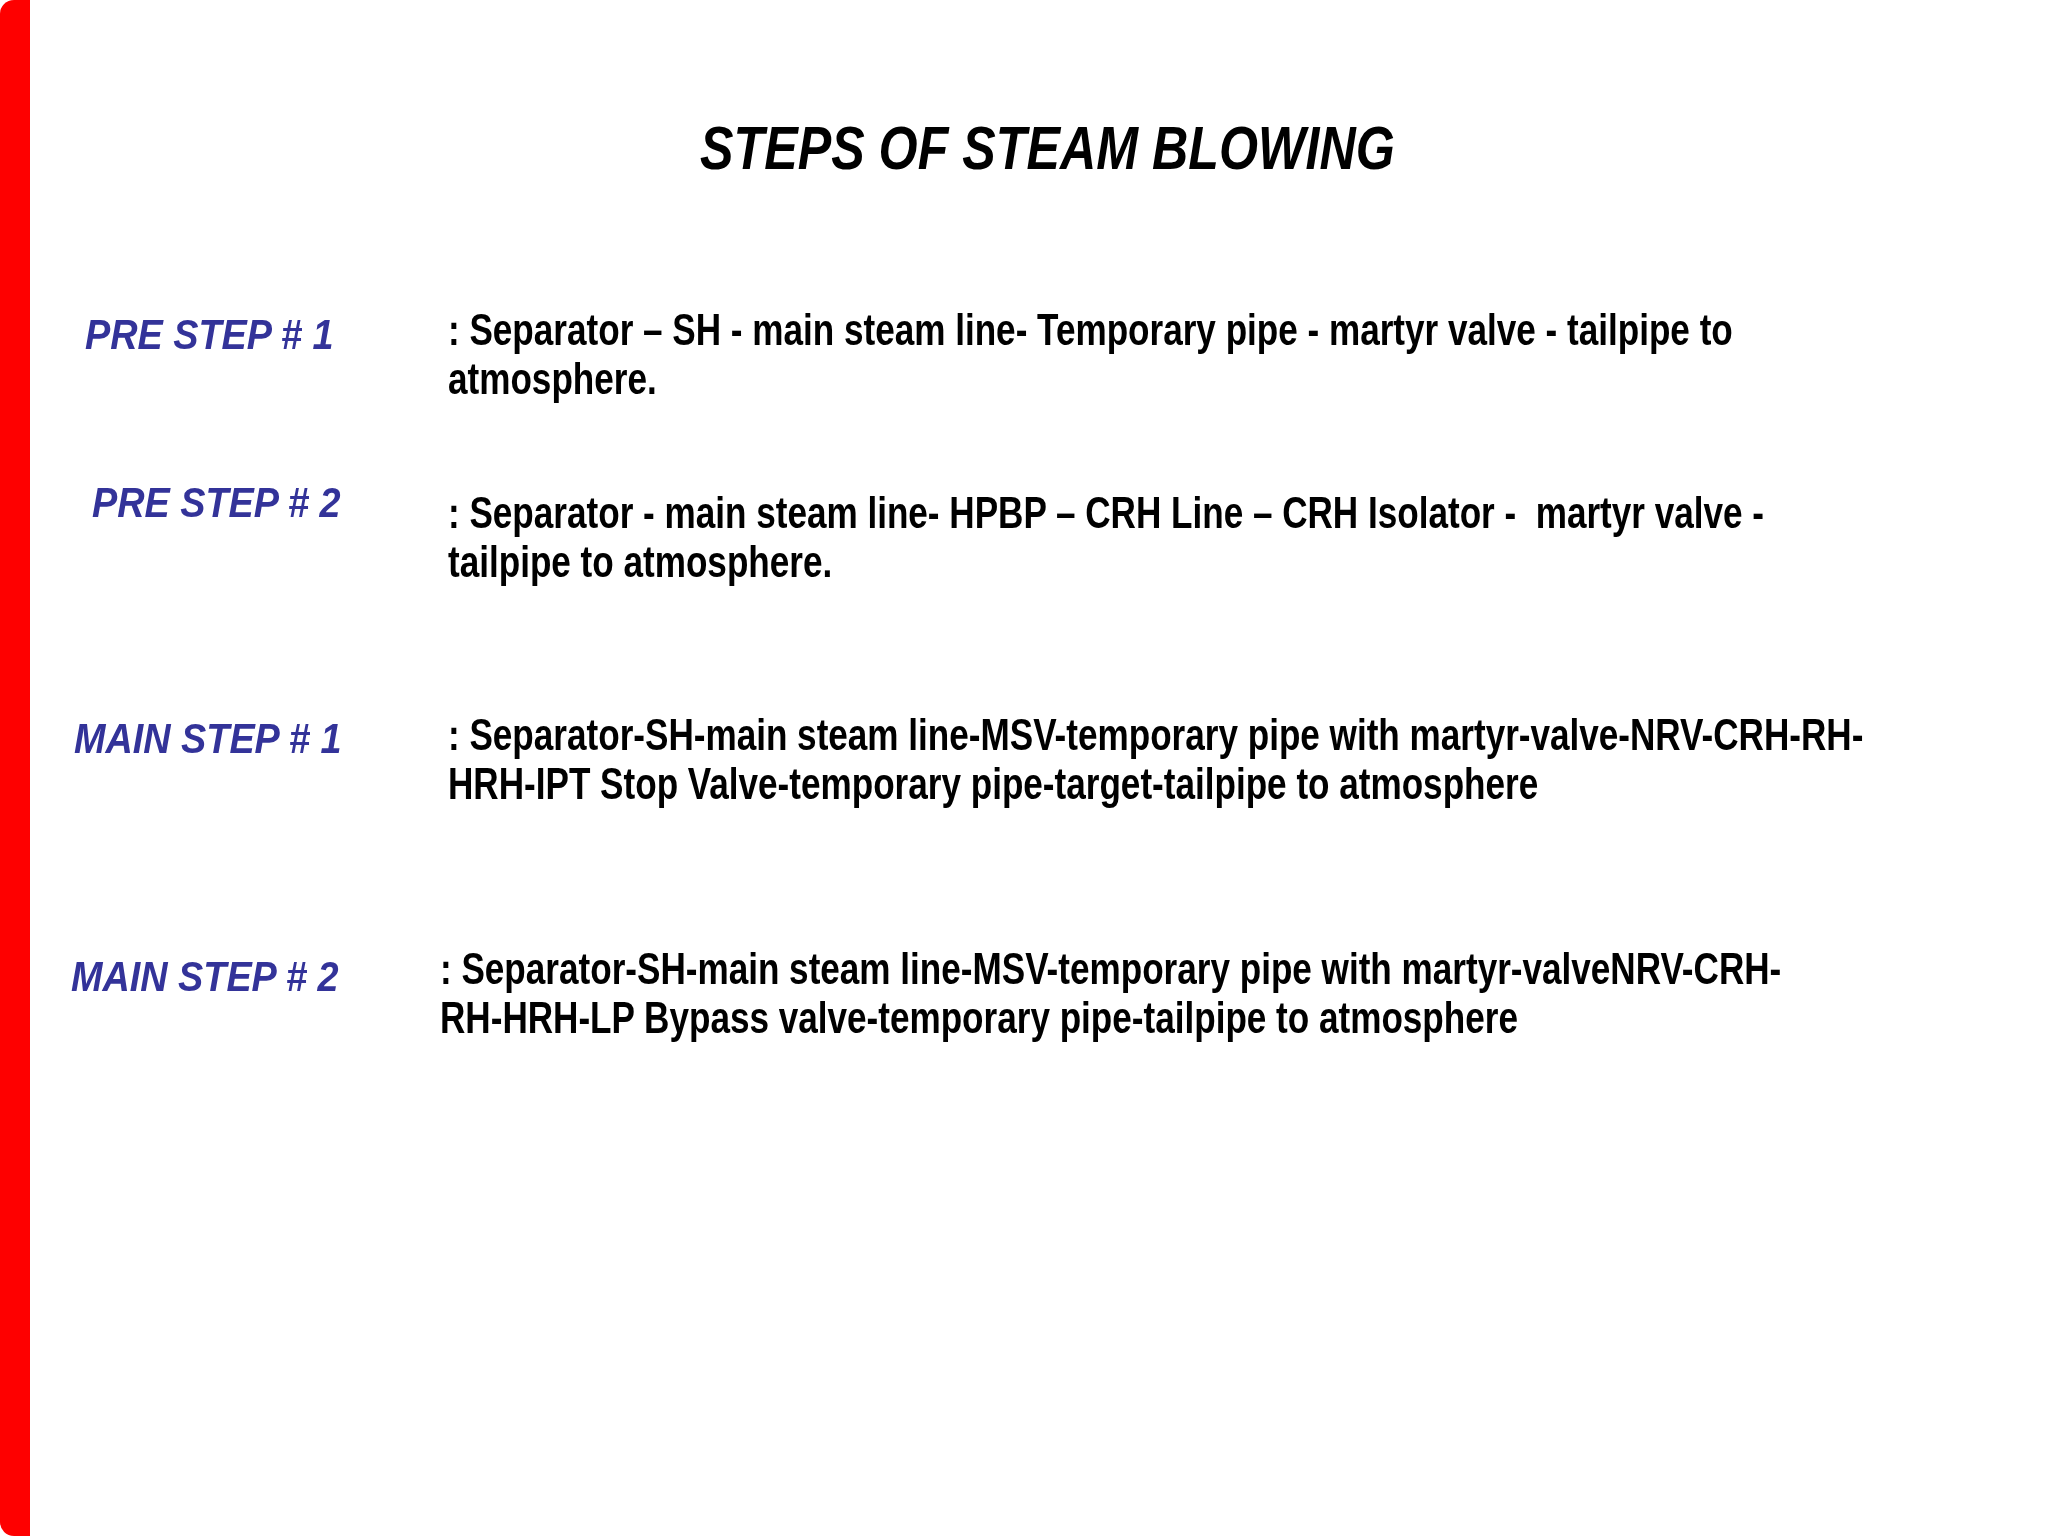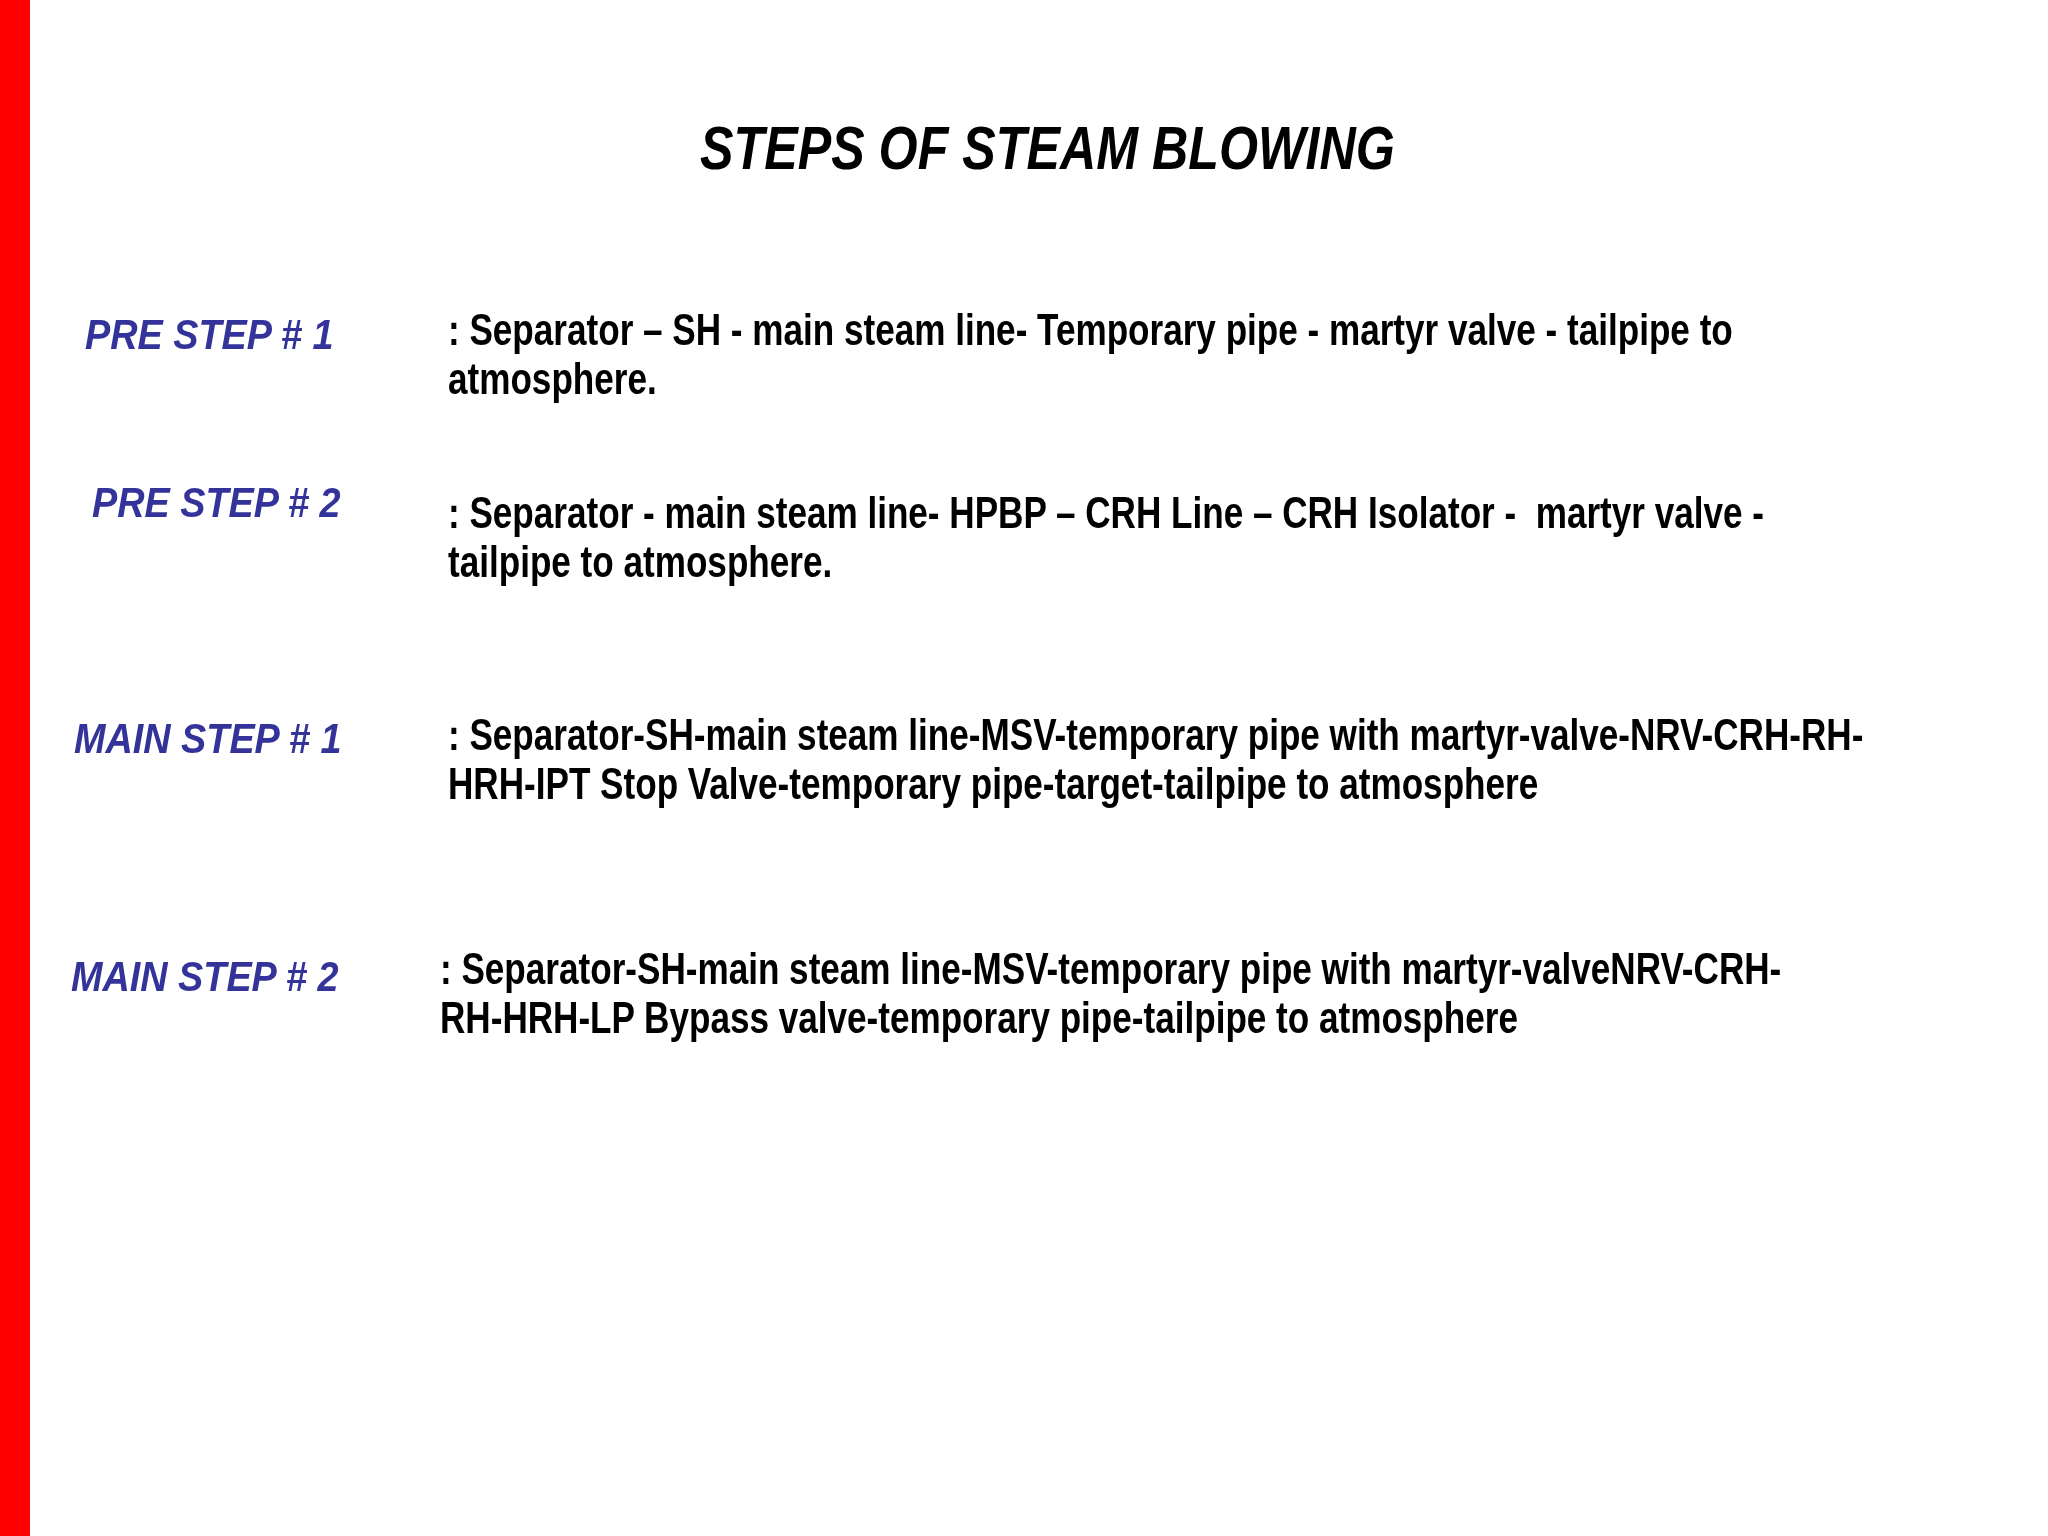--- a/index.html
+++ b/index.html
@@ -7,20 +7,21 @@
     padding: 0;
     background: #ffffff;
   }
   .slide {
     position: relative;
     width: 2048px;
     height: 1536px;
     background: #ffffff;
     overflow: hidden;
     font-family: "Liberation Sans", "DejaVu Sans", sans-serif;
+    border-radius: 14px;
   }
   .red-bar {
     position: absolute;
     left: 0;
     top: 0;
     width: 30px;
     height: 1536px;
     background: #fe0000;
   }
   .slide-title {

